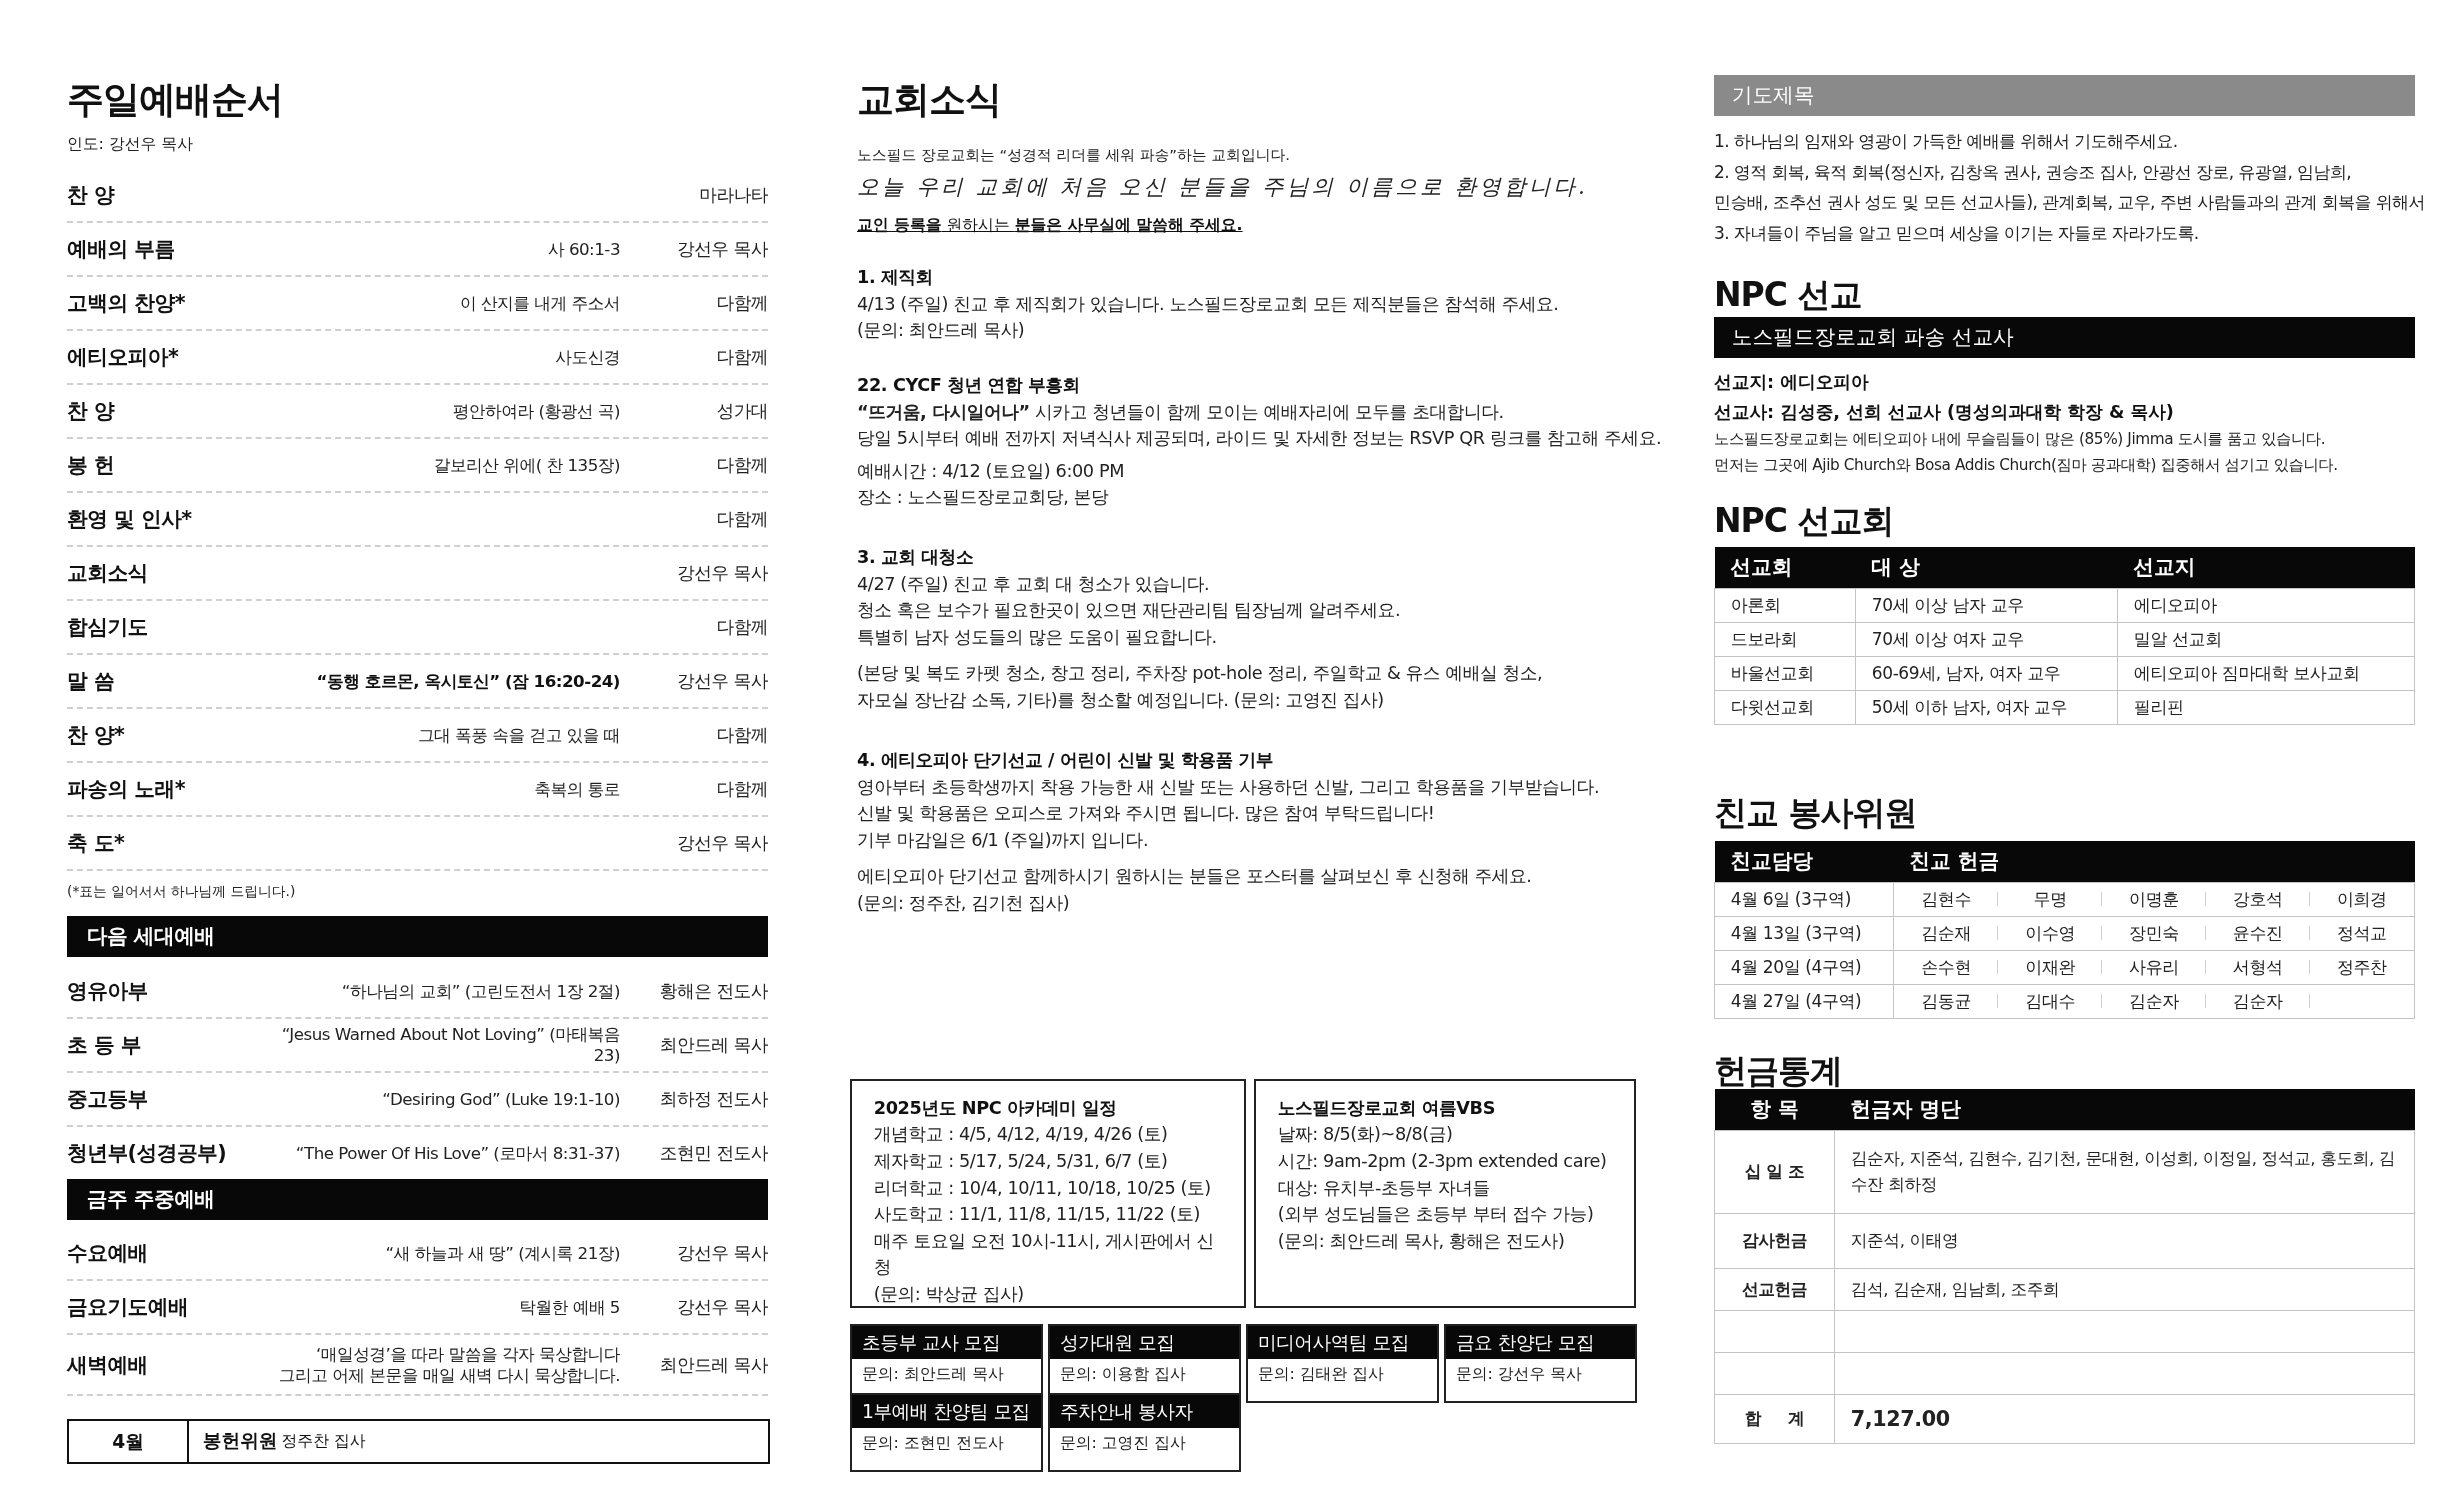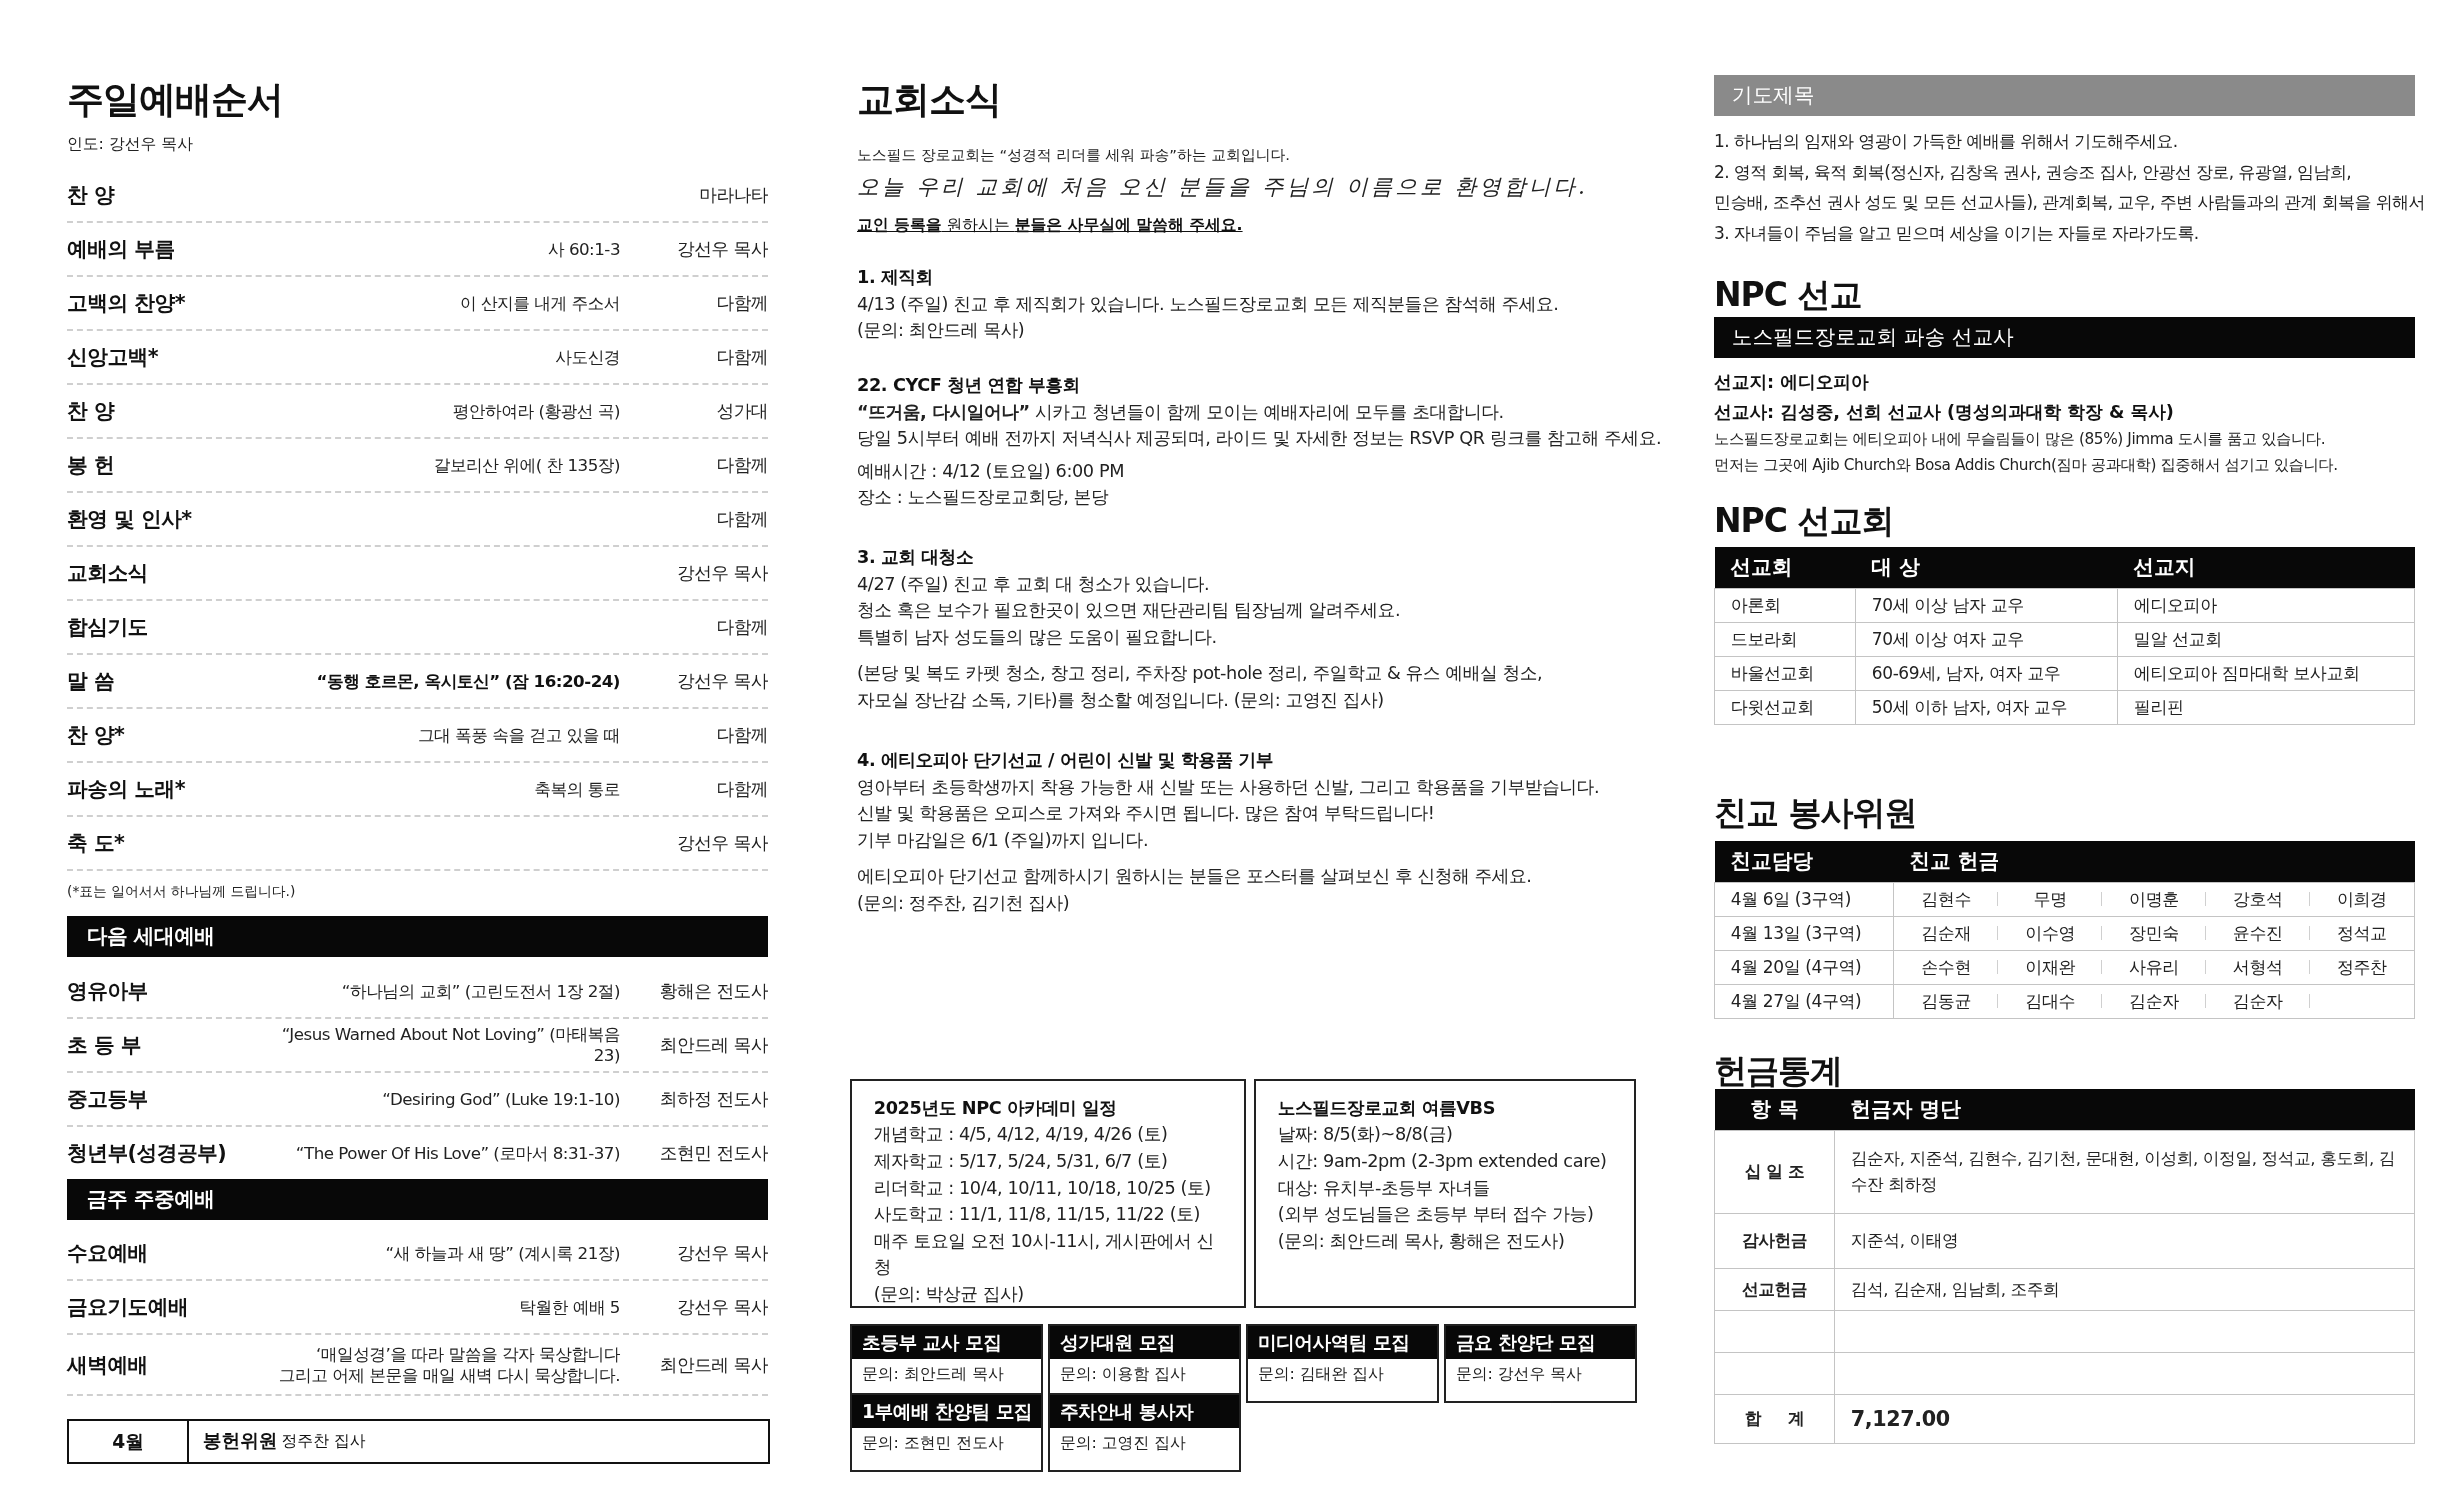--- a/index.html
+++ b/index.html
@@ -29,21 +29,21 @@
 
   
   .mid-p { font-size: 17.7px; line-height: 26.6px; color: #222; letter-spacing: -0.4px; }
   .mid-h { font-weight: 700; font-size: 17.7px; line-height: 26.6px; color: #111; letter-spacing: -0.4px; }
   .hand { font-family: "DejaVu Serif", serif; font-style: italic; font-size: 21.7px; letter-spacing: 3px; color: #222; }
   .uline { text-decoration: underline; font-size: 15.8px; }
   .uline b { font-weight: 700; }
   .box { position: absolute; border: 2px solid #222; padding: 13.8px 21.7px; }
   .box .mid-p { font-size: 17.7px; line-height: 26.6px; }
   .recruit { position: absolute; width: 193px; border: 2px solid #222; }
-  .recruit .rh { background: #080808; color: #fff; font-weight: 700; font-size: 18.7px; height: 33px; line-height: 33px; padding-left: 9.9px; letter-spacing: -0.5px; }
+  .recruit .rh { background: #080808; color: #fff; font-weight: 400; font-size: 18.7px; height: 33px; line-height: 33px; padding-left: 9.9px; letter-spacing: -0.5px; }
   .recruit .rb { font-size: 15.8px; height: 42px; line-height: 29.6px; padding-left: 9.9px; color: #222; }
 
   
   .gray-bar { background: #8a8a8a; color: #fff; font-size: 20.7px; height: 41px; line-height: 41px; padding-left: 17.7px; }
   .pray { font-size: 17px; line-height: 30.5px; color: #222; letter-spacing: -0.6px; }
   .sec-title { font-weight: 700; font-size: 33px; letter-spacing: -1px; line-height: 1; }
   .black-bar { background: #080808; color: #fff; font-weight: 400; font-size: 20.7px; height: 41px; line-height: 41px; padding-left: 17.7px; }
   table { border-collapse: collapse; width: 100%; }
   .tbl th { background: #080808; color: #fff; font-weight: 700; font-size: 20.7px; text-align: left; height: 41px; padding-left: 15.8px; }
   .tbl td { border: 1px solid #c4c4c4; font-size: 17px; height: 34px; padding-left: 15.8px; color: #222; letter-spacing: -0.4px; }
@@ -69,21 +69,21 @@
         <span class="lbl">예배의 부름</span>
         <span class="mid">사 60:1-3</span>
         <span class="rt">강선우 목사</span>
       </div>
     <div class="order-row">
         <span class="lbl">고백의 찬양*</span>
         <span class="mid">이 산지를 내게 주소서</span>
         <span class="rt">다함께</span>
       </div>
     <div class="order-row">
-        <span class="lbl">신앙고백*</span>
+        <span class="lbl">에티오피아*</span>
         <span class="mid">사도신경</span>
         <span class="rt">다함께</span>
       </div>
     <div class="order-row">
         <span class="lbl">찬 양</span>
         <span class="mid">평안하여라 (황광선 곡)</span>
         <span class="rt">성가대</span>
       </div>
     <div class="order-row">
         <span class="lbl">봉 헌</span>

